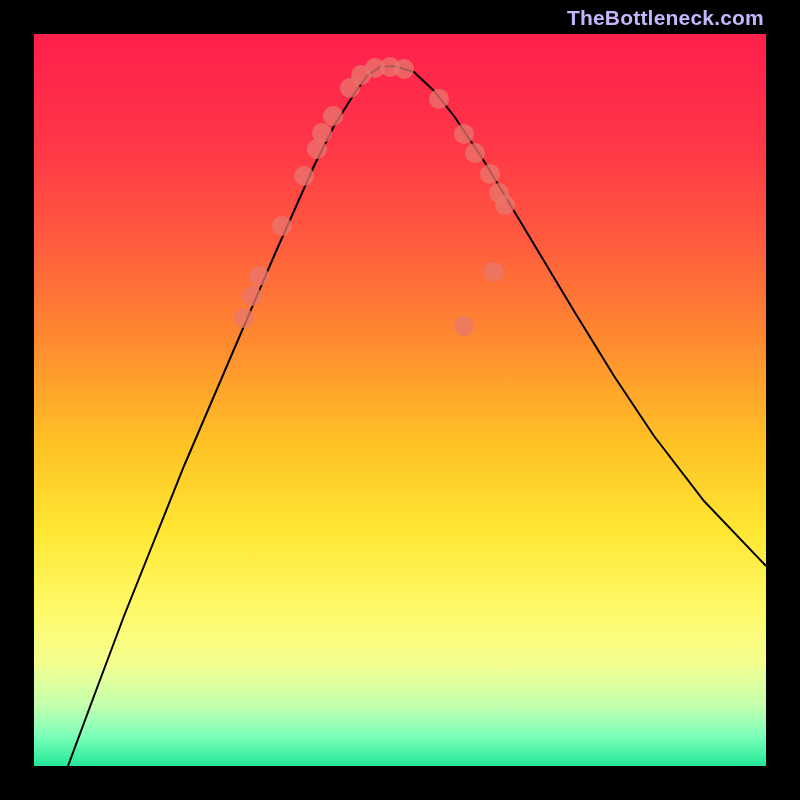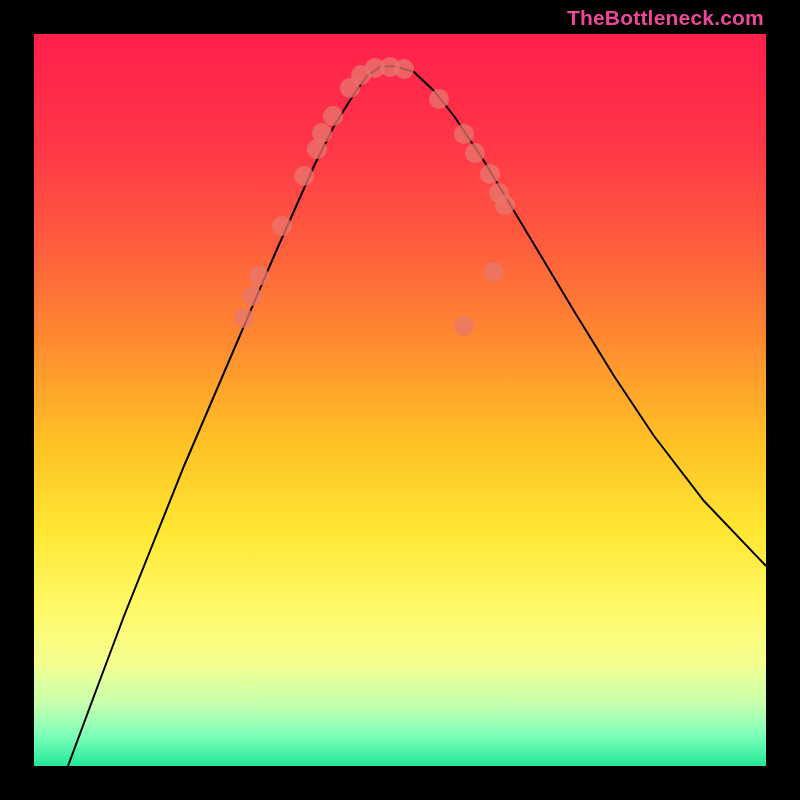--- a/index.html
+++ b/index.html
@@ -22,21 +22,21 @@
     position: absolute;
     inset: 0;
   }
   .watermark {
     position: absolute;
     right: 36px;
     top: 6px;
     font-family: Arial, Helvetica, sans-serif;
     font-size: 21px;
     font-weight: 600;
-    color: #ec4899;
+    color: #c4b5fd;
     letter-spacing: 0.2px;
   }
   svg.curve {
     position: absolute;
     inset: 0;
     width: 100%;
     height: 100%;
     overflow: visible;
   }
   .dot {

